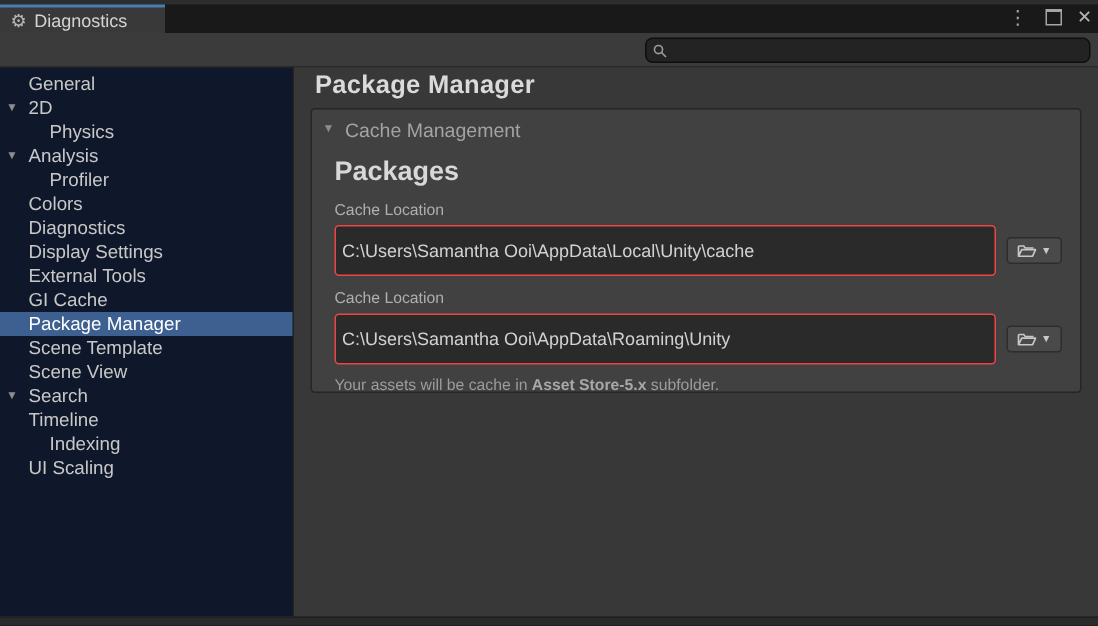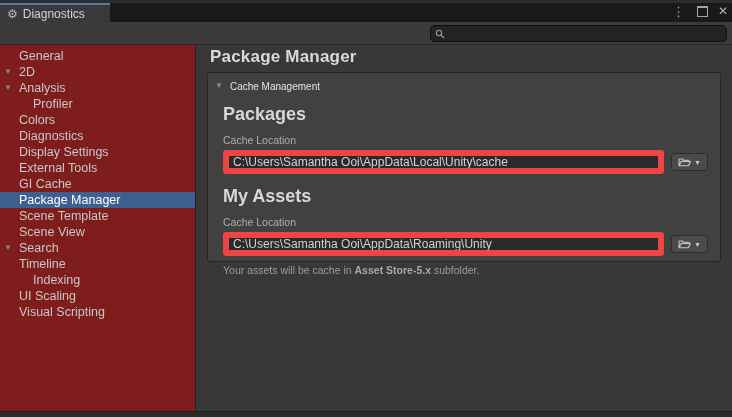--- a/index.html
+++ b/index.html
@@ -29,21 +29,21 @@
     background:#232323;border:1px solid #0e0e0e;border-radius:5px;
     display:flex;align-items:center;padding:0 4px;gap:3px;
   }
   .searchbox input{
     flex:1;background:transparent;border:none;outline:none;color:#d0d0d0;
     font-size:11px;font-family:"Liberation Sans",sans-serif;height:13px;padding:0;
   }
   
   .content{position:absolute;left:0;top:45px;width:732px;height:366px;}
   .sidebar{
-    position:absolute;left:0;top:0;width:196px;height:366px;background:#7f1d1d;
+    position:absolute;left:0;top:0;width:196px;height:366px;background:#0f172a;
     border-right:1px solid #232323;box-sizing:border-box;padding-top:3px;
   }
   .srow{
     position:relative;height:16px;line-height:16px;font-size:12.5px;color:#c8c8c8;
     white-space:nowrap;cursor:default;
   }
   .srow .slabel{display:inline-block;}
   .srow.ind0 .slabel{margin-left:19px;}
   .srow.ind1 .slabel{margin-left:33px;}
   .srow.selected{background:var(--selection,#3d6091);color:#ffffff;}
@@ -55,26 +55,26 @@
   .page-title{
     position:absolute;left:13px;top:2px;margin:0;font-size:17px;font-weight:bold;color:#dadada;
     letter-spacing:.2px;
   }
   .group-box{
     position:absolute;left:10px;top:27px;width:514px;height:190px;box-sizing:border-box;
     background:#414141;border:1px solid #262626;border-radius:3px;
   }
   .box-header{display:flex;align-items:center;gap:7px;padding:5px 0 0 7px;height:16px;}
   .box-header .fold2{font-size:8px;color:#8d8d8d;line-height:1;}
-  .box-header .box-title{font-size:10px;color:#e5e5e5;}
+  .box-header .box-title{font-size:13px;color:#a3a3a3;}
   .grp-heading{margin:10px 0 0 15px;font-size:18px;font-weight:bold;color:#d8d8d8;}
   .grp-label{margin:9px 0 0 15px;font-size:10.5px;color:#afafaf;}
   .field-row{display:flex;align-items:center;margin:4px 12px 0 15px;gap:7px;}
   .field-row input{
-    flex:1;height:24px;box-sizing:border-box;background:#2a2a2a;border:6px solid #ef4444;
+    flex:1;height:34px;box-sizing:border-box;background:#2a2a2a;border:1px solid #ef4444;
     border-radius:3px;color:#d2d2d2;font-size:12px;font-family:"Liberation Sans",sans-serif;
     padding:0 4px;outline:none;
   }
   .folder-btn{
     width:37px;height:18px;box-sizing:border-box;background:#4a4a4a;border:1px solid #2d2d2d;
     border-radius:3px;display:flex;align-items:center;justify-content:center;gap:3px;cursor:default;
   }
   .folder-btn .drop{font-size:7px;color:#c8c8c8;line-height:1;}
   .note{margin:8px 0 0 15px;font-size:10.5px;color:#9c9c9c;}
   .note b{color:#a8a8a8;}
@@ -107,35 +107,35 @@
       </svg>
       <input type="text" placeholder="" value="" style="">
     </div>
   </div>
 
   <div class="content">
 
     <div class="sidebar" id="sidebar">
         <div class="srow ind0"><span class="slabel">General</span></div>
         <div class="srow ind0"><span class="fold">▼</span><span class="slabel">2D</span></div>
+        <div class="srow ind1"><span class="slabel">Physics</span></div>
         <div class="srow ind0"><span class="fold">▼</span><span class="slabel">Analysis</span></div>
         <div class="srow ind1"><span class="slabel">Profiler</span></div>
         <div class="srow ind0"><span class="slabel">Colors</span></div>
         <div class="srow ind0"><span class="slabel">Diagnostics</span></div>
         <div class="srow ind0"><span class="slabel">Display Settings</span></div>
         <div class="srow ind0"><span class="slabel">External Tools</span></div>
         <div class="srow ind0"><span class="slabel">GI Cache</span></div>
         <div class="srow ind0 selected"><span class="slabel">Package Manager</span></div>
         <div class="srow ind0"><span class="slabel">Scene Template</span></div>
         <div class="srow ind0"><span class="slabel">Scene View</span></div>
         <div class="srow ind0"><span class="fold">▼</span><span class="slabel">Search</span></div>
         <div class="srow ind0"><span class="slabel">Timeline</span></div>
         <div class="srow ind1"><span class="slabel">Indexing</span></div>
         <div class="srow ind0"><span class="slabel">UI Scaling</span></div>
-        <div class="srow ind0"><span class="slabel">Visual Scripting</span></div>
       </div>
 
     <div class="main">
       <h1 class="page-title">Package Manager</h1>
 
       <div class="group-box">
         <div class="box-header">
           <span class="fold2">▼</span>
           <span class="box-title">Cache Management</span>
         </div>
@@ -146,21 +146,20 @@
           <input type="text" value="C:\Users\Samantha Ooi\AppData\Local\Unity\cache" style="">
           <div class="folder-btn">
             <svg width="13" height="10" viewBox="0 0 13 10">
               <path d="M1 2 h3.5 l1 1.3 H11" fill="none" stroke="#c8c8c8" stroke-width="1.1"></path>
               <path d="M1 8.8 L1 2 M1 8.8 L3.2 4.4 H12.4 L10.4 8.8 Z" fill="none" stroke="#c8c8c8" stroke-width="1.1" stroke-linejoin="round"></path>
             </svg>
             <span class="drop">▼</span>
           </div>
         </div>
 
-        <div class="grp-heading" style="margin-top:12px;">My Assets</div>
         <div class="grp-label">Cache Location</div>
         <div class="field-row">
           <input type="text" value="C:\Users\Samantha Ooi\AppData\Roaming\Unity" style="">
           <div class="folder-btn">
             <svg width="13" height="10" viewBox="0 0 13 10">
               <path d="M1 2 h3.5 l1 1.3 H11" fill="none" stroke="#c8c8c8" stroke-width="1.1"></path>
               <path d="M1 8.8 L1 2 M1 8.8 L3.2 4.4 H12.4 L10.4 8.8 Z" fill="none" stroke="#c8c8c8" stroke-width="1.1" stroke-linejoin="round"></path>
             </svg>
             <span class="drop">▼</span>
           </div>

